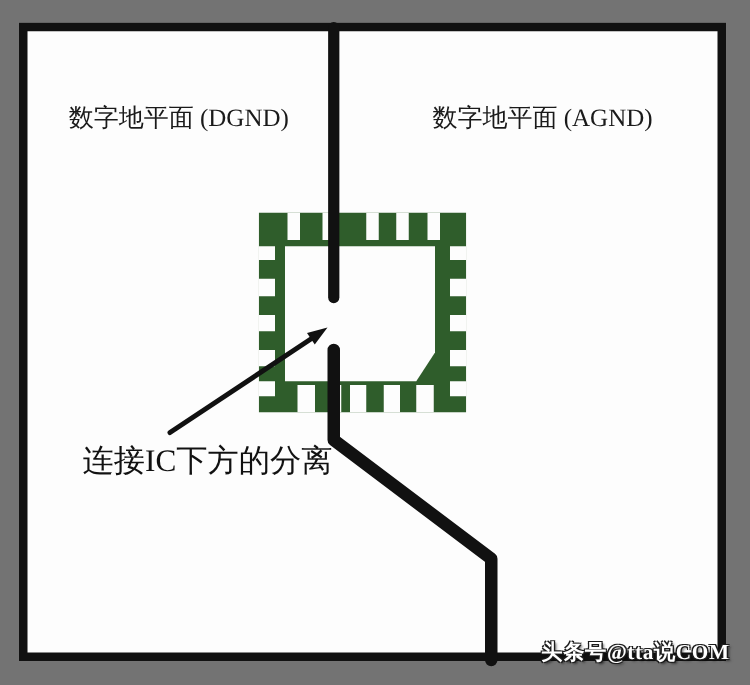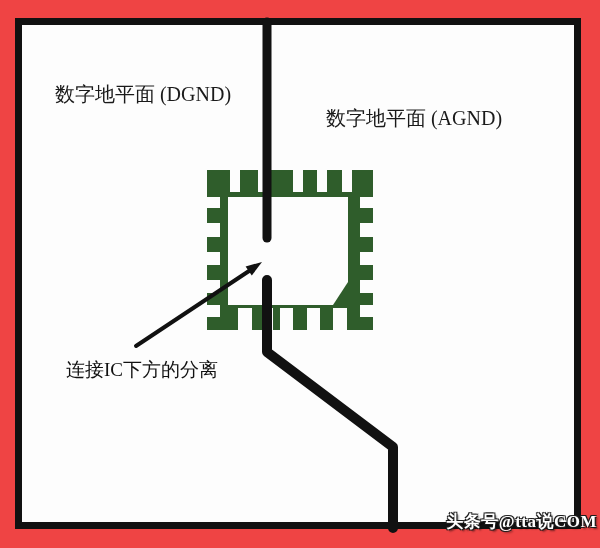--- a/index.html
+++ b/index.html
@@ -7,46 +7,46 @@
     --line-black:#111111;
     --board-bg:#fdfdfd;
   }
   html,body{margin:0;padding:0;}
   body{
     font-family:"Liberation Serif","DejaVu Serif",serif;
     background:#f6f6f6;
   }
   .stage{
     position:relative;width:600px;height:548px;
-    background:#ef4444;overflow:hidden;
+    background:#737373;overflow:hidden;
   }
   .board{
     position:absolute;left:15px;top:18px;width:566px;height:511px;
     box-sizing:border-box;border:7px solid var(--line-black);
     background:var(--board-bg);
   }
   .plane-label{
     position:absolute;width:220px;text-align:center;
     font-size:20px;color:#1a1a1a;white-space:nowrap;
   }
   .plane-label.left{left:33px;top:81px;}
-  .plane-label.right{left:304px;top:81px;margin-top:24px;}
+  .plane-label.right{left:324px;top:81px;}
   .chip-svg{position:absolute;left:207px;top:170px;}
   .overlay-svg{position:absolute;left:0;top:0;pointer-events:none;}
   .annotation{
     position:absolute;left:66px;top:357px;
-    font-size:19px;line-height:25px;color:#111;white-space:nowrap;
+    font-size:25px;line-height:25px;color:#111;white-space:nowrap;
   }
   .trench-label{
     position:absolute;left:303px;top:475px;
     font-size:20px;color:#111;white-space:nowrap;
   }
   .watermark{
     position:absolute;left:433px;top:510px;width:164px;
-    font-size:17px;font-weight:bold;text-align:right;white-space:nowrap;
+    font-size:17px;font-weight:bold;text-align:left;white-space:nowrap;
     color:#ffffff;
     text-shadow:-1px -1px 0 #1c1c1c,1px -1px 0 #1c1c1c,-1px 1px 0 #1c1c1c,1px 1px 0 #1c1c1c,2px 2px 2px rgba(0,0,0,0.55);
     letter-spacing:0.5px;
   }
 </style>
 </head>
 <body>
 
 <div class="stage">
 

